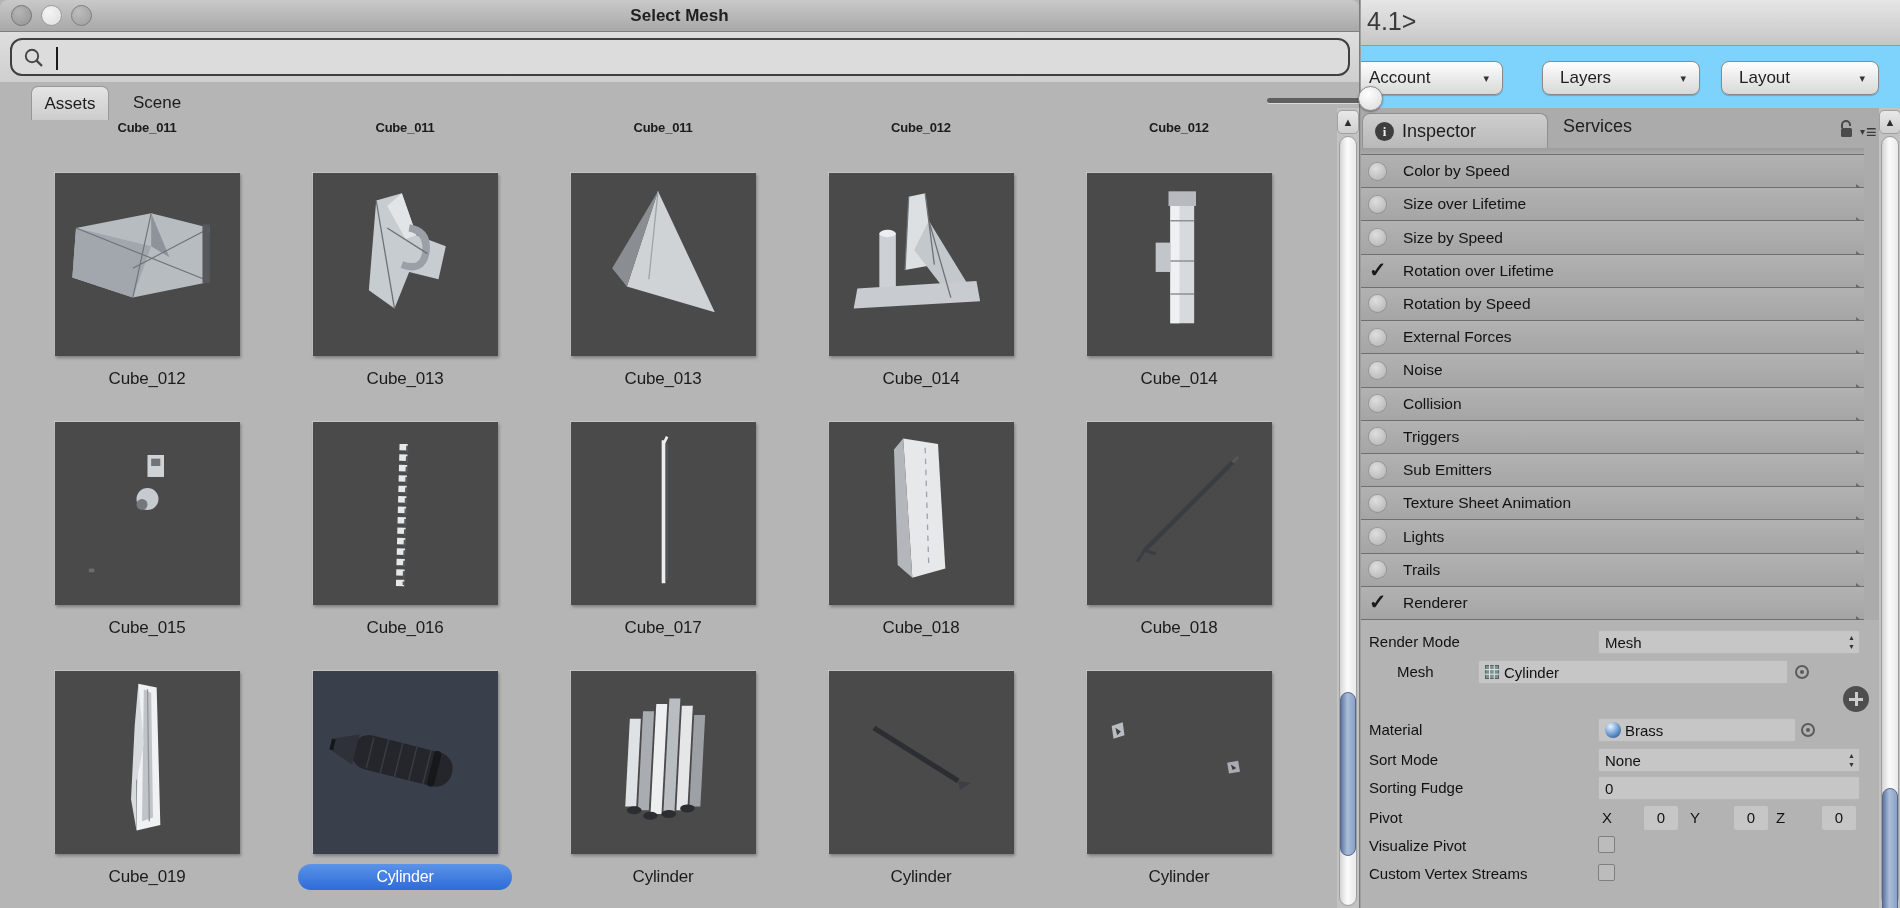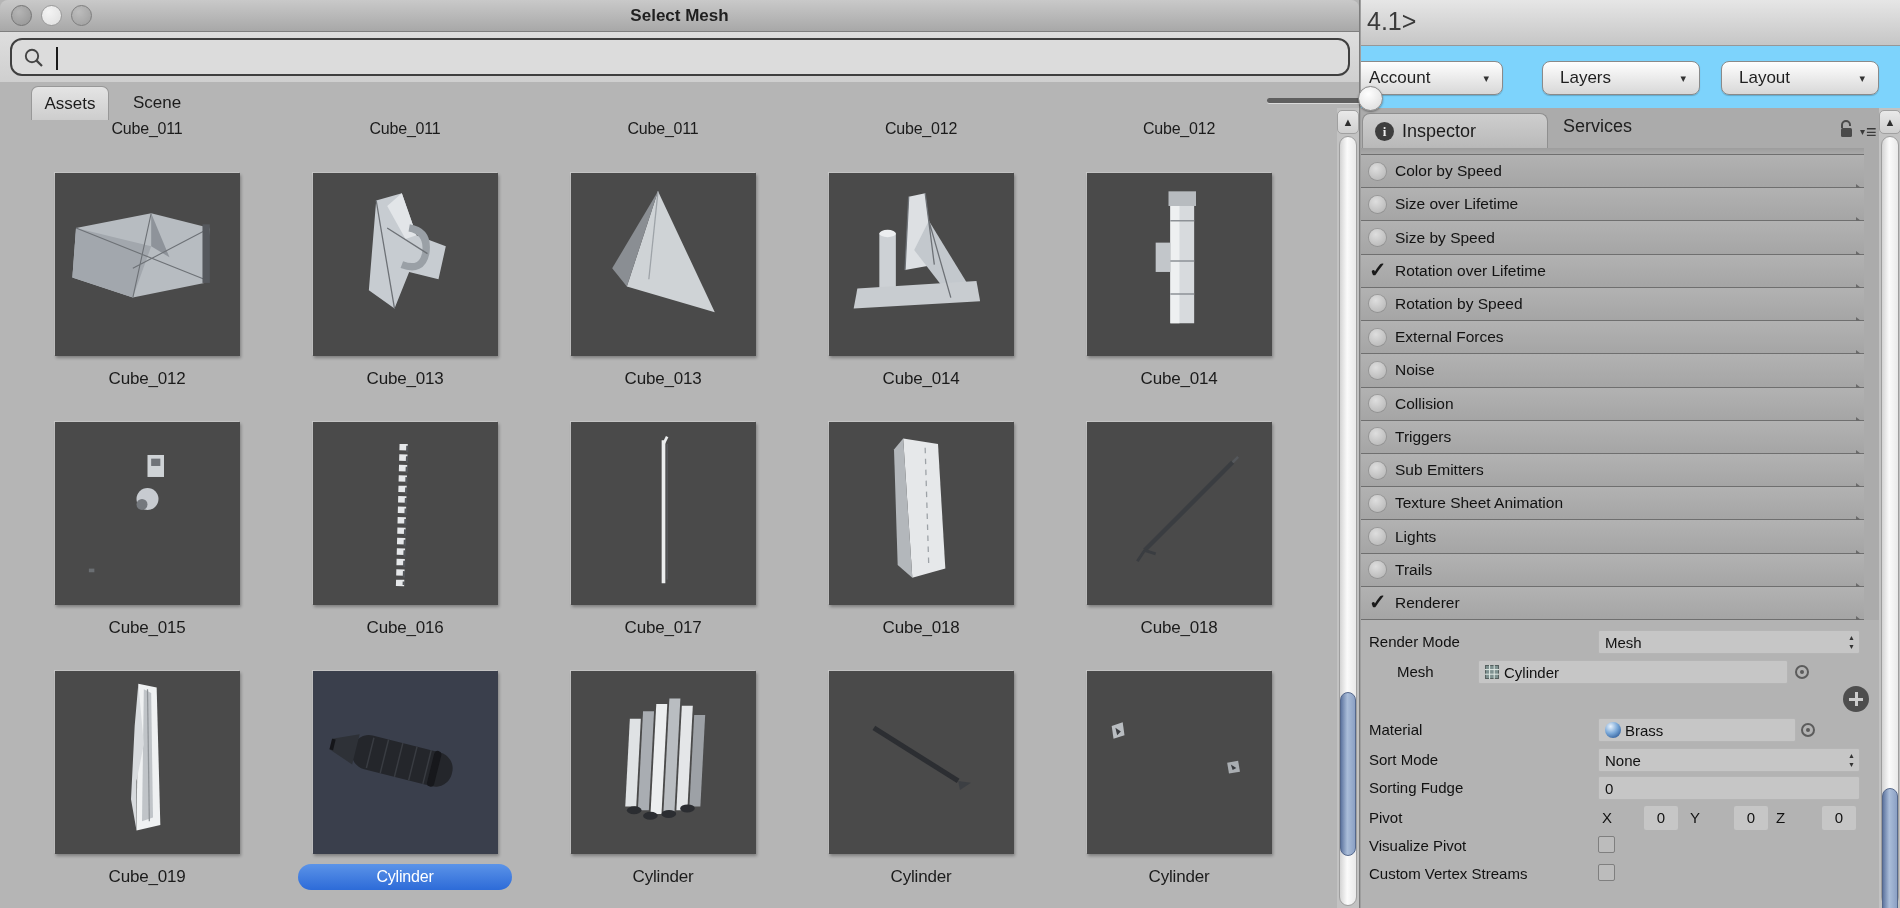--- a/index.html
+++ b/index.html
@@ -37,21 +37,21 @@
     color:#1c1c1c; line-height:33px; padding:0 10px; }
   .zoom-slider-track { position:absolute; left:1243px; top:16px; width:106px; height:5px;
     background:#5f5f5f; border-radius:3px; box-shadow:0 1px 0 rgba(255,255,255,0.5); }
   .zoom-slider-knob { position:absolute; left:1334px; top:4px; width:25px; height:25px;
     border-radius:50%; background:radial-gradient(circle at 40% 30%,#ffffff,#d9d9d9);
     border:1px solid #8a8a8a; box-shadow:0 1px 2px rgba(0,0,0,0.35); }
 
   .grid-area { position:absolute; left:0; top:118px; width:1337px; height:790px; overflow:hidden; }
   .top-labels { position:absolute; left:18px; top:2px; width:1290px; display:grid;
     grid-template-columns:repeat(5,258px); }
-  .top-labels span { text-align:center; font-size:16px; color:#1b1b1b; letter-spacing:-0.2px; }
+  .top-labels span { text-align:center; font-size:13px; color:#1b1b1b; letter-spacing:-0.2px;font-weight:bold; }
   .mesh-grid { position:absolute; left:18px; top:55px; width:1290px; display:grid;
     grid-template-columns:repeat(5,258px); grid-auto-rows:219px; row-gap:30px; }
   .grid-item { position:relative; width:258px; display:flex; flex-direction:column; align-items:center; }
   .thumb { width:185px; height:185px; background:#4a4a4a;
     box-shadow:1px 2px 3px rgba(0,0,0,0.3), -1px -1px 0 rgba(255,255,255,0.25); }
   .grid-item.selected .thumb { background:#3a3f4c; }
   .item-label { margin-top:10px; height:26px; line-height:25px; font-size:17px; color:#1b1b1b;
     letter-spacing:-0.2px; padding:0 14px; }
   .grid-item.selected .item-label { background:linear-gradient(#5b93e8,#2d6bd8); color:#ffffff;
     border-radius:14px; width:214px; text-align:center; font-size:16px; }
@@ -102,21 +102,21 @@
   .module-sliver { height:7px; background:linear-gradient(#9d9d9d,#a9a9a9); border-bottom:1px solid #6f6f6f; position:relative; }
   .module-row { flex:1 1 auto; position:relative; background:linear-gradient(#b2b2b2,#a5a5a5);
     border-bottom:1px solid #6f6f6f; display:flex; align-items:center; }
   .module-row::after { content:''; position:absolute; right:-1px; bottom:-5px;
     border:4px solid transparent; border-left:5px solid #6a6a6a; }
   .module-check { width:17px; height:17px; margin-left:8px; border-radius:50%;
     background:radial-gradient(circle at 40% 32%,#dedede,#bfbfbf 70%,#b0b0b0);
     box-shadow:0 0 0 1px rgba(110,110,110,0.35); }
   .module-check.checked { background:none; box-shadow:none; border-radius:0;
     font-size:21px; font-weight:bold; color:#1a1a1a; line-height:15px; text-align:center; }
-  .module-label { margin-left:9px; font-size:15.5px; color:#121212; }
+  .module-label { margin-left:17px; font-size:15.5px; color:#121212; }
 
   .props { position:absolute; left:0; top:620px; width:100%; height:288px; background:#b3b3b3; }
   .prop-row { position:absolute; left:0; width:100%; height:24px; }
   .prop-label { position:absolute; left:8px; top:3px; font-size:15px; color:#111; }
   .prop-label.indent { left:36px; }
   .field { position:absolute; top:0; height:24px; background:#c6c6c6; border-radius:2px;
     box-shadow:inset 0 0 0 1px rgba(130,130,130,0.25); font-size:15px; color:#111;
     display:flex; align-items:center; padding-left:7px; }
   .field .updown { position:absolute; right:5px; top:3px; display:flex; flex-direction:column;
     font-size:7px; color:#333; line-height:9px; }

